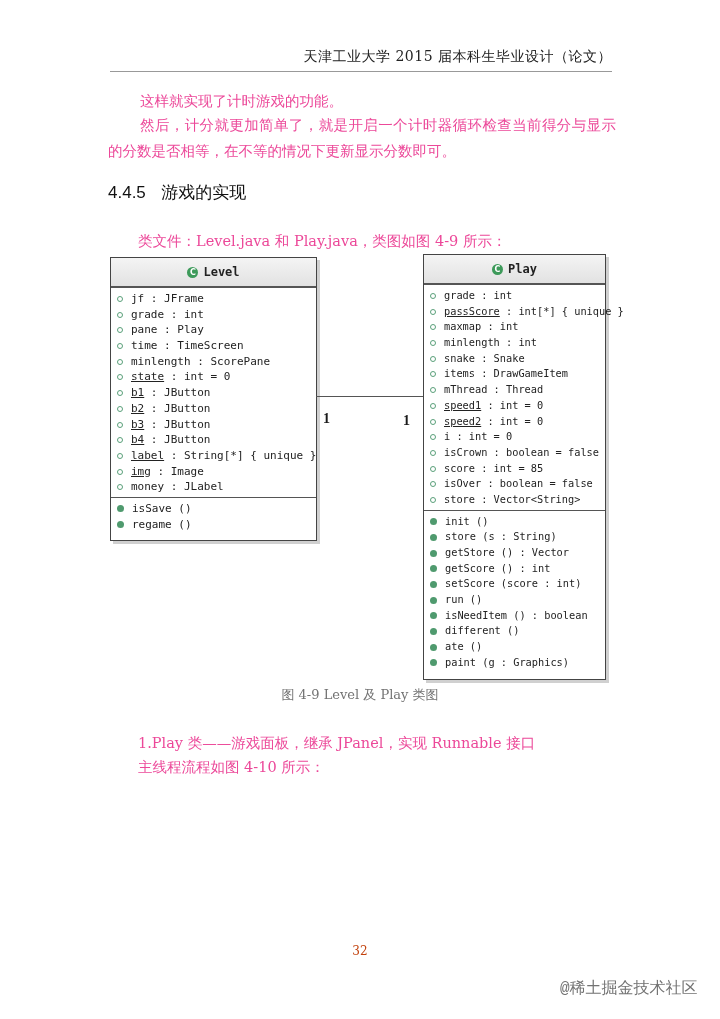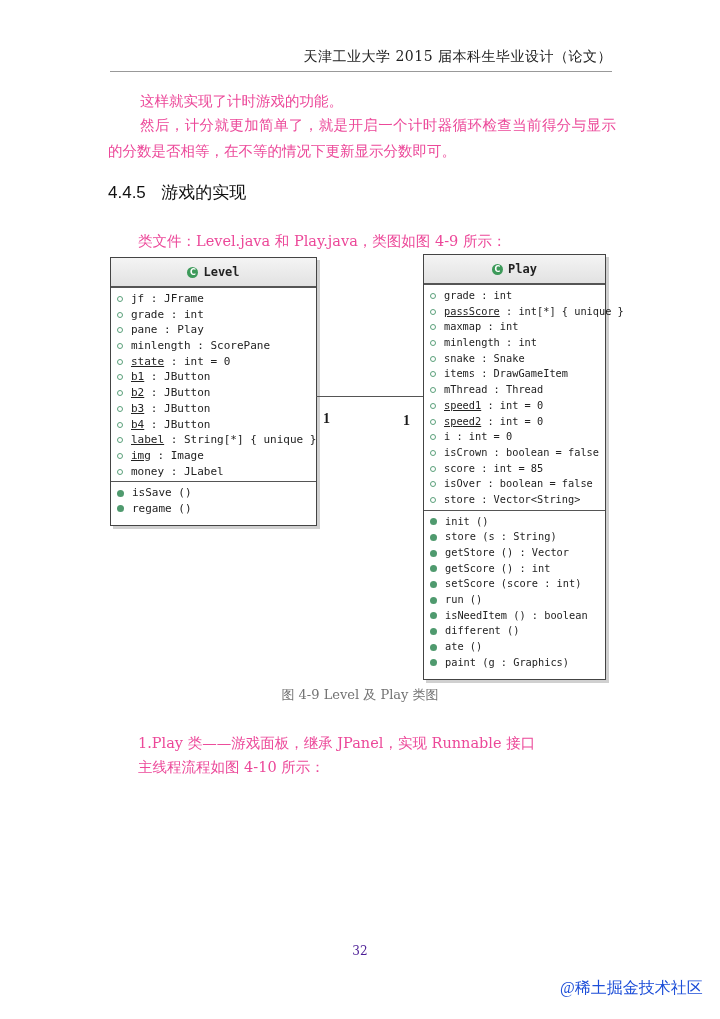--- a/index.html
+++ b/index.html
@@ -38,23 +38,23 @@
   .play .row { font-size: 10.3px; }
   .assoc { position: absolute; left: 316px; top: 396px; width: 107px; height: 0; border-top: 1.5px solid #555; }
   .mult { position: absolute; font-size: 14px; font-weight: bold; font-family: "Liberation Serif", serif; }
   .m1 { left: 323px; top: 411px; }
   .m2 { left: 403px; top: 413px; }
   .caption { position: absolute; left: 250px; top: 686px; width: 220px; text-align: center;
              font-size: 13px; color: #737373; }
   .p4 { left: 138px; top: 730px; }
   .p5 { left: 138px; top: 754px; }
   .page-num { position: absolute; left: 340px; top: 944px; width: 40px; text-align: center;
-              font-size: 12px; color: #4c1d95; }
-  .watermark { position: absolute; left: 560px; top: 978px; font-size: 16px; color: #1d4ed8;
-               font-family: Liberation Serif, serif; }
+              font-size: 12px; color: #c2410c; }
+  .watermark { position: absolute; left: 560px; top: 978px; font-size: 16px; color: #737373;
+               font-family: Liberation Mono, monospace; }
 </style>
 </head>
 <body>
 
 <div>
   <div class="header">天津工业大学 2015 届本科生毕业设计（论文）</div>
   <div class="header-rule"></div>
 </div>
 
 <div class="para p1">这样就实现了计时游戏的功能。</div>
@@ -69,20 +69,21 @@
 
 <div class="uml level">
   <div class="uml-head">
     <span class="class-icon">C</span>
     <span>Level</span>
   </div>
   <div class="uml-attrs" id="level-attrs">
       <div class="row"><span class="dot-open"></span><span>jf</span><span> : JFrame</span></div>
       <div class="row"><span class="dot-open"></span><span>grade</span><span> : int</span></div>
       <div class="row"><span class="dot-open"></span><span>pane</span><span> : Play</span></div>
+      <div class="row"><span class="dot-open"></span><span>time</span><span> : TimeScreen</span></div>
       <div class="row"><span class="dot-open"></span><span>minlength</span><span> : ScorePane</span></div>
       <div class="row"><span class="dot-open"></span><span class="u">state</span><span> : int = 0</span></div>
       <div class="row"><span class="dot-open"></span><span class="u">b1</span><span> : JButton</span></div>
       <div class="row"><span class="dot-open"></span><span class="u">b2</span><span> : JButton</span></div>
       <div class="row"><span class="dot-open"></span><span class="u">b3</span><span> : JButton</span></div>
       <div class="row"><span class="dot-open"></span><span class="u">b4</span><span> : JButton</span></div>
       <div class="row"><span class="dot-open"></span><span class="u">label</span><span> : String[*] { unique }</span></div>
       <div class="row"><span class="dot-open"></span><span class="u">img</span><span> : Image</span></div>
       <div class="row"><span class="dot-open"></span><span>money</span><span> : JLabel</span></div>
     </div>

